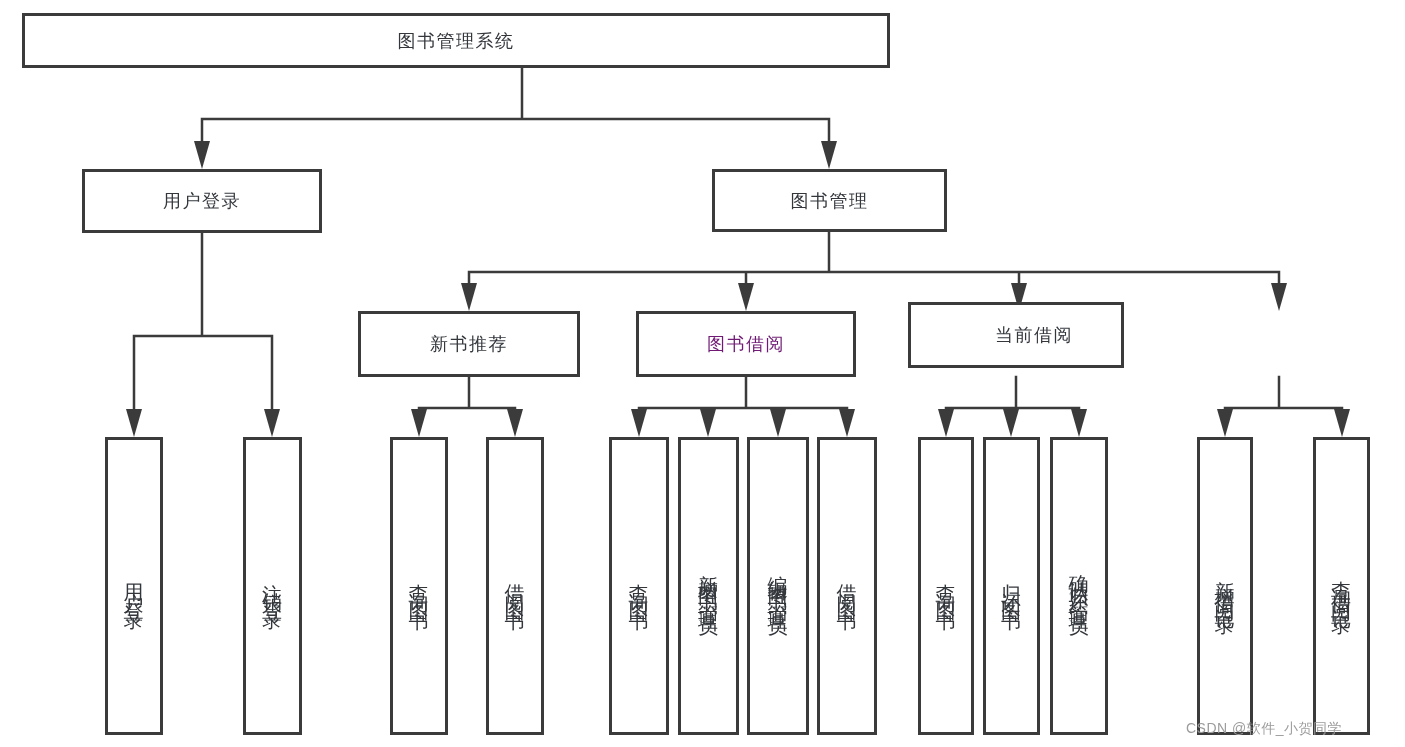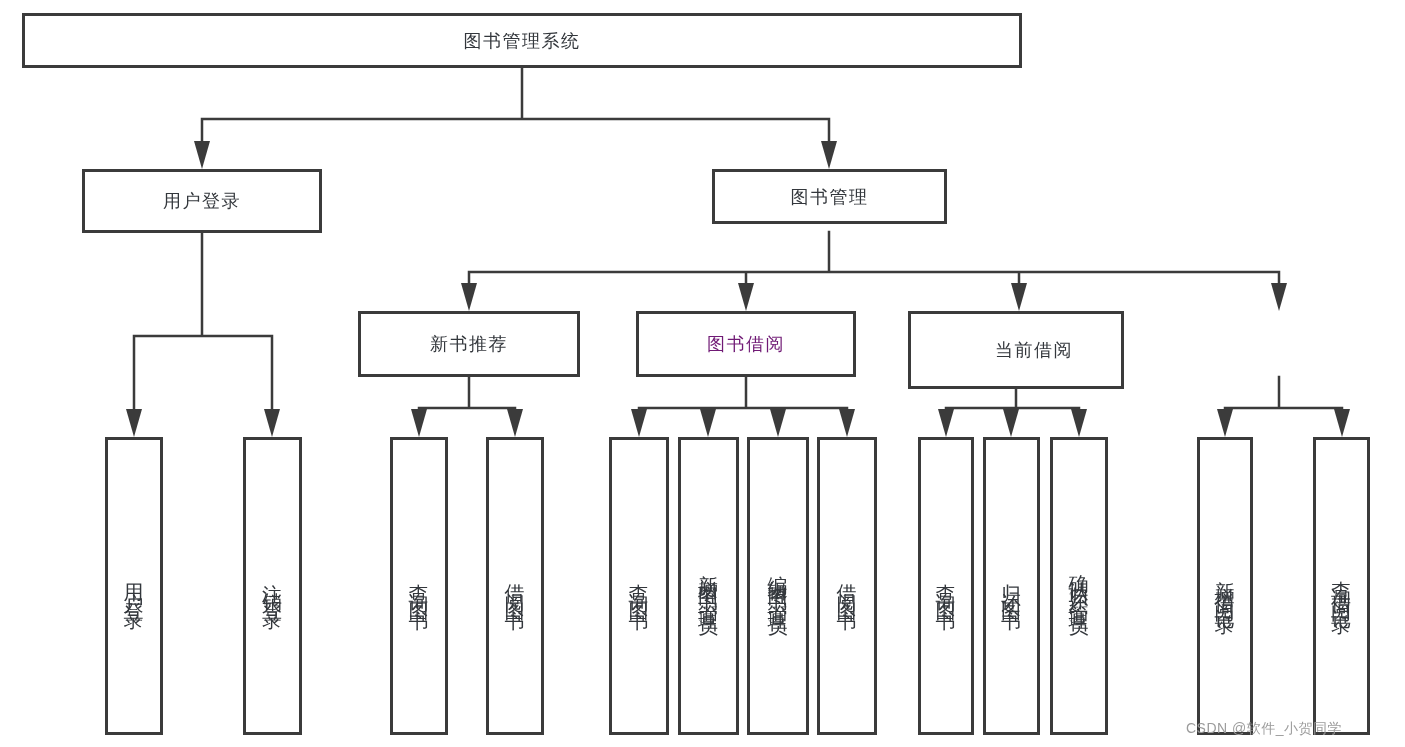--- a/index.html
+++ b/index.html
@@ -59,38 +59,38 @@
         <polygon points="839,409 855,409 847,437"></polygon>
         <polygon points="938,409 954,409 946,437"></polygon>
         <polygon points="1003,409 1019,409 1011,437"></polygon>
         <polygon points="1071,409 1087,409 1079,437"></polygon>
         <polygon points="1217,409 1233,409 1225,437"></polygon>
         <polygon points="1334,409 1350,409 1342,437"></polygon>
       </g>
     </g>
   </svg>
 
-  <div class="box" style="left: 22px; top: 13px; width: 1000px; height: 55px; border-color: rgb(59, 59, 59); color: rgb(51, 55, 60);">
+  <div class="box" style="left: 22px; top: 13px; width: 868px; height: 55px; border-color: rgb(59, 59, 59); color: rgb(51, 55, 60);">
     <span class="hlabel">图书管理系统</span>
   </div>
 
   <div class="box" style="left: 82px; top: 169px; width: 240px; height: 64px; border-color: rgb(59, 59, 59); color: rgb(51, 55, 60);">
     <span class="hlabel">用户登录</span>
   </div>
-  <div class="box" style="left: 712px; top: 169px; width: 235px; height: 55px; border-color: rgb(59, 59, 59); color: rgb(51, 55, 60);">
+  <div class="box" style="left: 712px; top: 169px; width: 235px; height: 63px; border-color: rgb(59, 59, 59); color: rgb(51, 55, 60);">
     <span class="hlabel">图书管理</span>
   </div>
 
   <div class="box" style="left: 358px; top: 311px; width: 222px; height: 66px; border-color: rgb(59, 59, 59); color: rgb(51, 55, 60); font-family: Liberation Serif, serif;">
     <span class="hlabel">新书推荐</span>
   </div>
   <div class="box" style="left: 636px; top: 311px; width: 220px; height: 66px; border-color: rgb(59, 59, 59); color: #701a75;">
     <span class="hlabel">图书借阅</span>
   </div>
-  <div class="box" style="left: 908px; top: 311px; width: 216px; height: 78px; border-color: rgb(59, 59, 59); color: rgb(51, 55, 60); padding-left: 36px;">
+  <div class="box" style="left: 908px; top: 302px; width: 216px; height: 66px; border-color: rgb(59, 59, 59); color: rgb(51, 55, 60); padding-left: 36px;">
     <span class="hlabel">当前借阅</span>
   </div>
 
   <div class="box" style="left: 105px; top: 437px; width: 58px; height: 298px; border-color: rgb(59, 59, 59); color: rgb(51, 55, 60);">
     <span class="vlabel">用户登录</span>
   </div>
   <div class="box" style="left: 243px; top: 437px; width: 59px; height: 298px; border-color: rgb(59, 59, 59); color: rgb(51, 55, 60);">
     <span class="vlabel">注销登录</span>
   </div>
 

